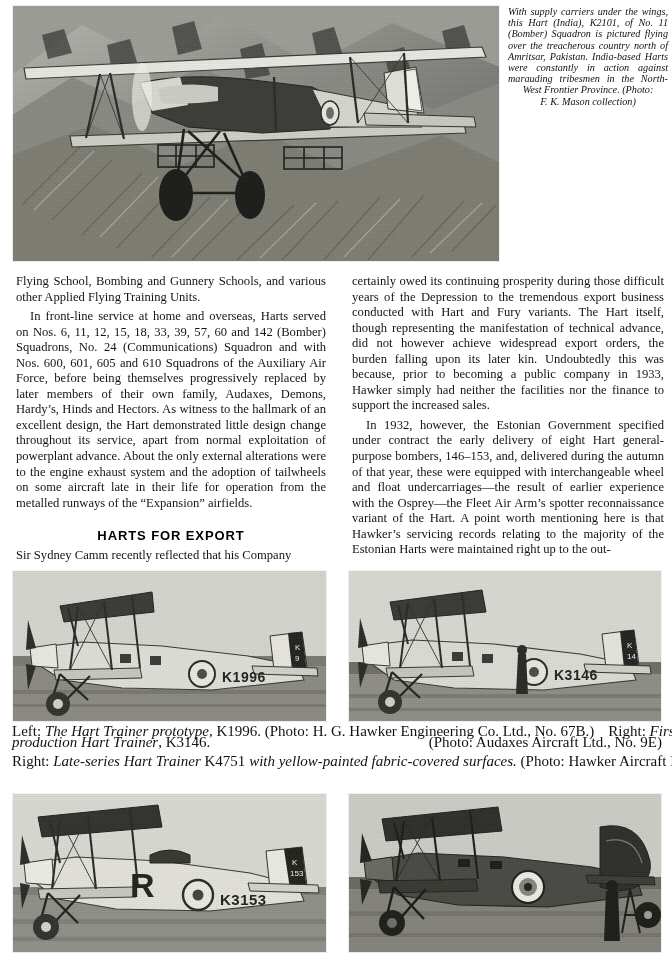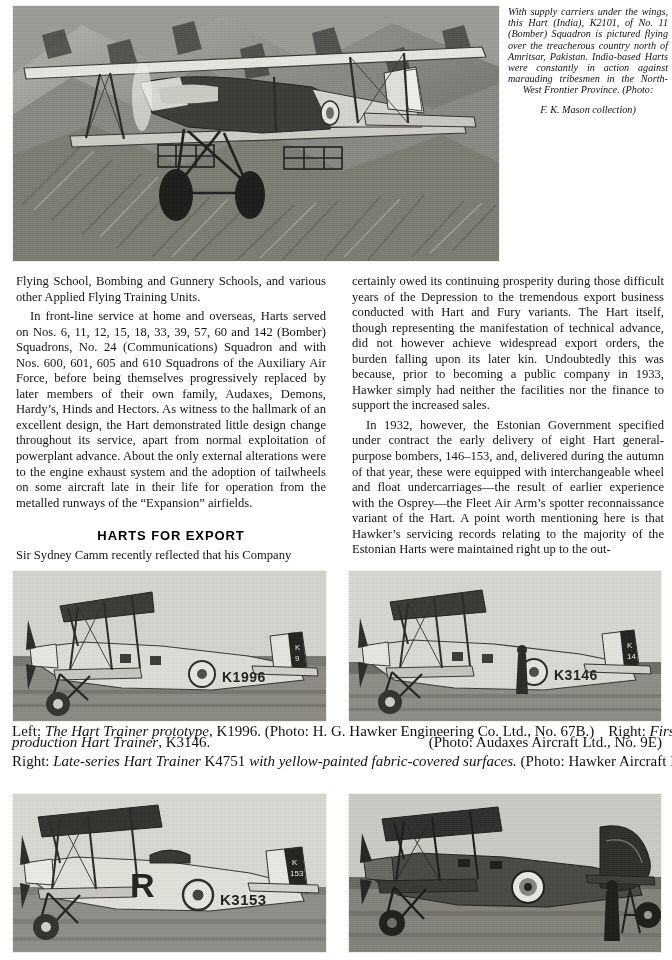--- a/index.html
+++ b/index.html
@@ -43,21 +43,20 @@
     font-size: 10.2px;
     line-height: 11.2px;
     text-align: justify;
     text-align-last: center;
     color: #111;
   }
   .top-caption .photo-credit {
     display: block;
     text-align: right;
     font-style: italic;
-    margin-top: 8px;
   }
 
   
   .col {
     position: absolute;
     top: 270px;
     width: 318px;
     font-size: 12.6px;
     line-height: 15.55px;
     text-align: justify;

